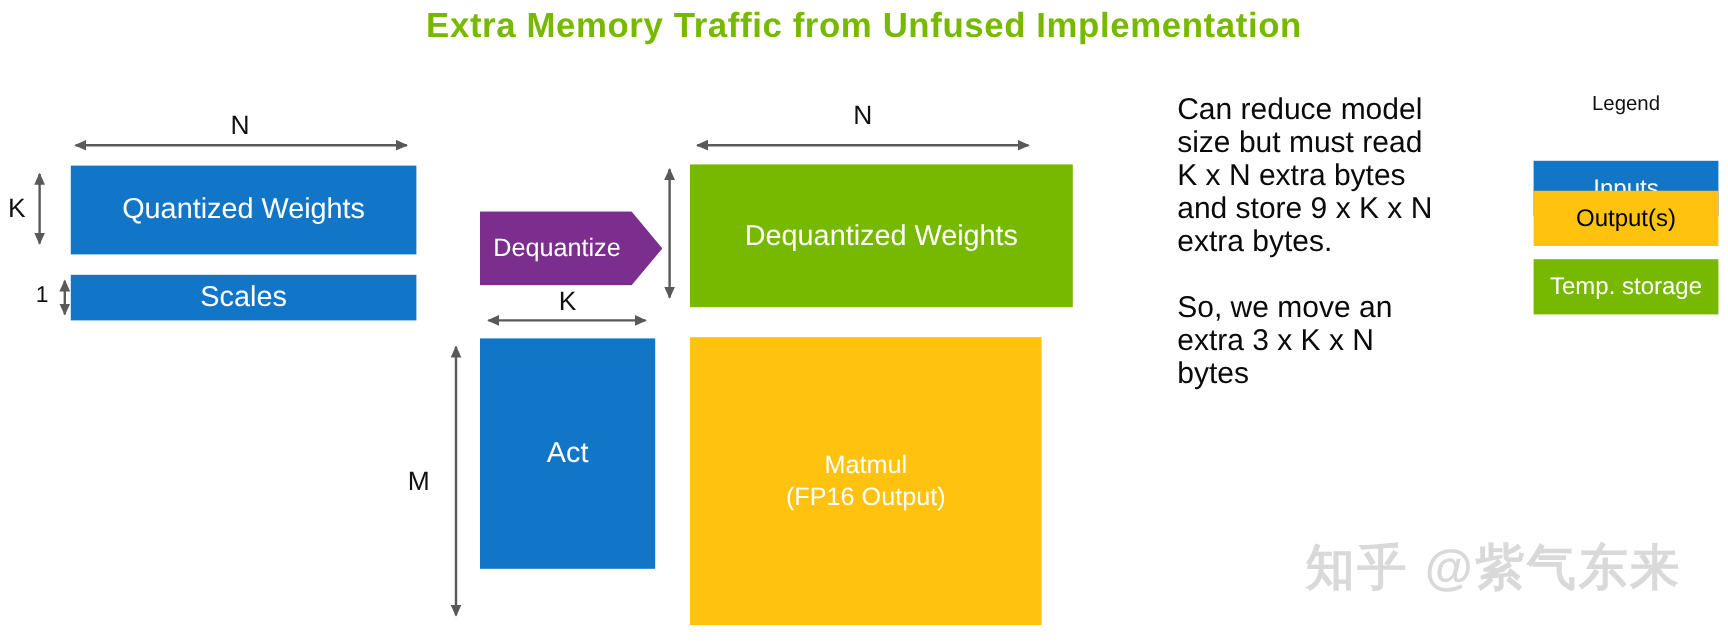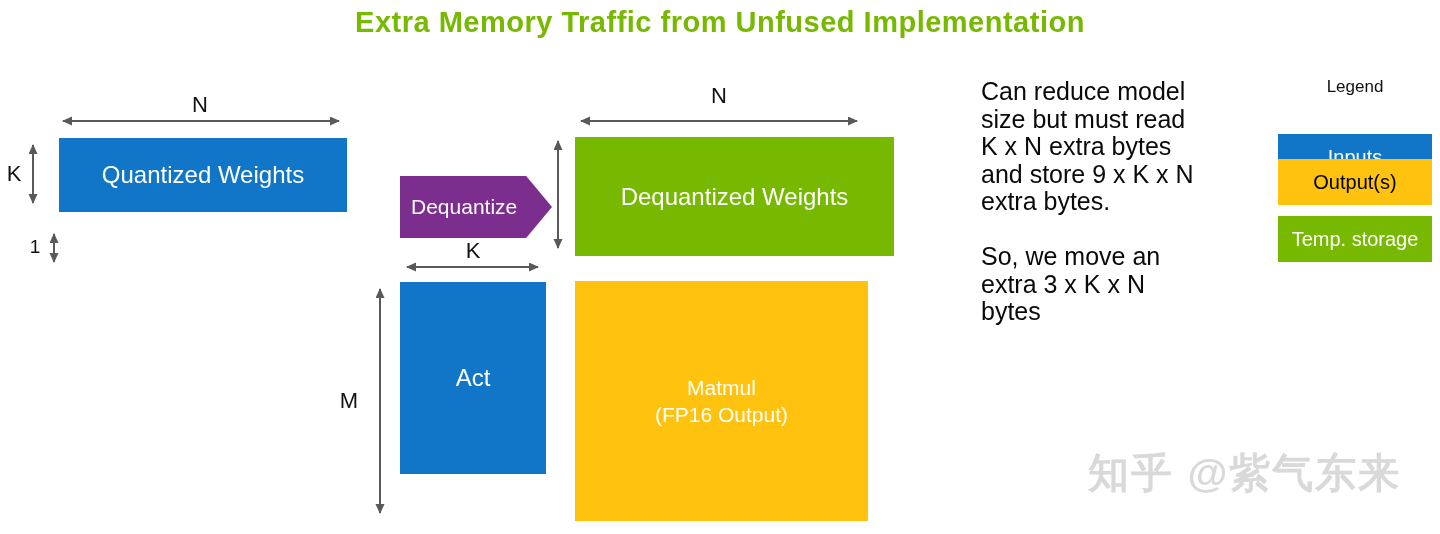--- a/index.html
+++ b/index.html
@@ -123,20 +123,21 @@
   </svg>
 
   <div class="dim-label lbl-n-left">N</div>
   <div class="dim-label lbl-k-left">K</div>
   <div class="dim-label lbl-one">1</div>
   <div class="dim-label lbl-k-mid">K</div>
   <div class="dim-label lbl-n-right">N</div>
   <div class="dim-label lbl-m">M</div>
 
   <div class="box blue qw">Quantized Weights</div>
+  <div class="box blue scales">Scales</div>
   <div class="deq-arrow">Dequantize</div>
   <div class="box green deqw">Dequantized Weights</div>
   <div class="box blue act">Act</div>
   <div class="box yellow matmul">Matmul
 (FP16 Output)</div>
 
   <div class="note">Can reduce model
 size but must read
 K x N extra bytes
 and store 9 x K x N

